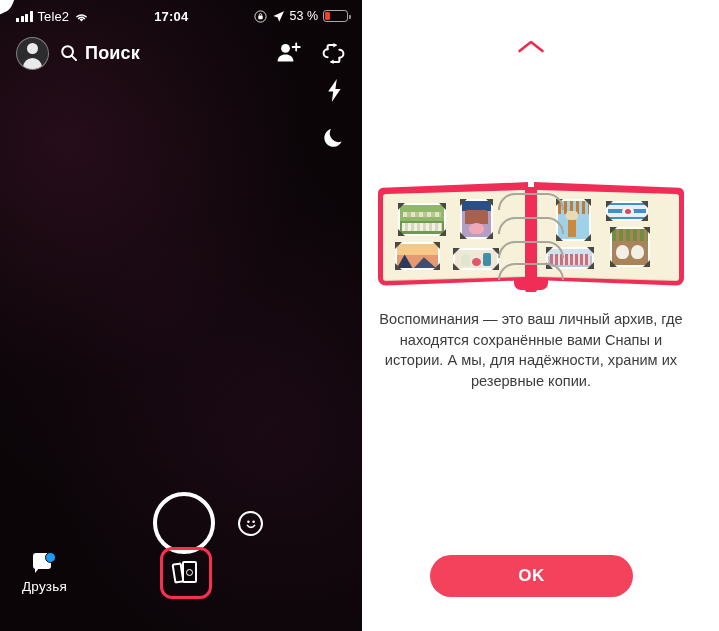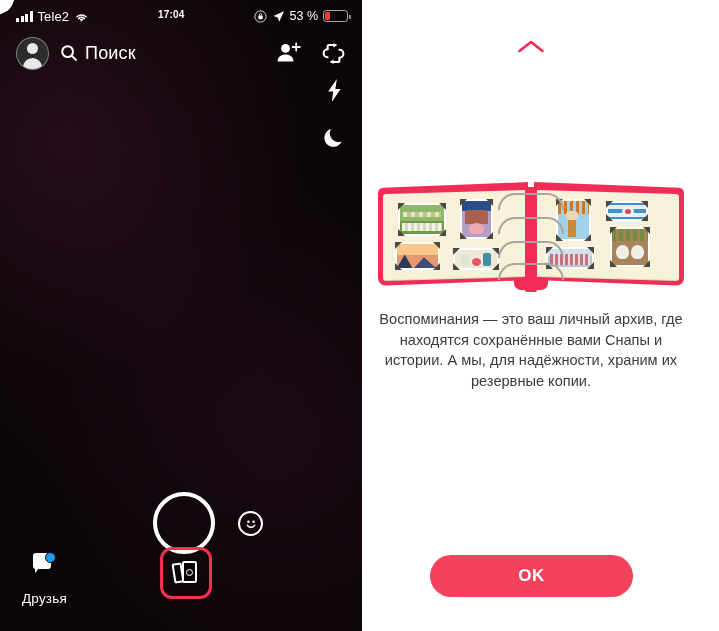--- a/index.html
+++ b/index.html
@@ -18,21 +18,21 @@
           radial-gradient(circle at 45% 50%, rgba(25,8,18,.6), transparent 60%);
         pointer-events:none;}
   
   .corner-mask{position:absolute;background:#fff;width:26px;height:26px;z-index:60;pointer-events:none;}
   .cm-tl{left:-13px;top:-13px;border-radius:50%;box-shadow:-6px -6px 0 8px #fff;}
 
   
   .statusbar{position:absolute;left:0;top:9px;width:362px;height:22px;
              display:flex;align-items:flex-start;color:#fff;z-index:10;}
   .sb-left{display:flex;align-items:center;gap:5px;padding-left:16px;}
-  .sb-center{flex:1;text-align:center;font-size:10px;font-weight:600;letter-spacing:.2px;}
+  .sb-center{flex:1;text-align:center;font-size:13px;font-weight:600;letter-spacing:.2px;}
   .sb-right{display:flex;align-items:center;gap:5px;padding-right:14px;font-size:12.5px;font-weight:500;}
   .carrier{font-size:13px;font-weight:500;letter-spacing:.1px;}
   .bars{display:flex;align-items:flex-end;gap:1.5px;height:11px;}
   .bars i{display:block;width:3px;background:#fff;border-radius:.5px;}
   .bars i:nth-child(1){height:4px}.bars i:nth-child(2){height:6px}
   .bars i:nth-child(3){height:8.5px}.bars i:nth-child(4){height:11px}
   .batt{width:25px;height:12px;border:1.3px solid rgba(255,255,255,.65);
         border-radius:3.2px;position:relative;box-sizing:border-box;padding:1.3px;}
   .batt::after{content:"";position:absolute;right:-3.5px;top:3.5px;width:2px;height:4px;
         background:rgba(255,255,255,.55);border-radius:0 1px 1px 0;}
@@ -40,40 +40,40 @@
 
   
   .topbar{position:absolute;left:0;top:33px;width:362px;height:40px;
           display:flex;align-items:center;z-index:10;}
   .avatar{width:31px;height:31px;border-radius:50%;background:#2c2c2e;
           margin-left:16px;border:1.2px solid rgba(255,255,255,.4);
           display:flex;align-items:flex-end;justify-content:center;overflow:hidden;position:relative;}
   .avatar .head{position:absolute;top:5px;width:11px;height:11px;border-radius:50%;background:#e9e9ea;}
   .avatar .body{position:absolute;bottom:0px;width:19px;height:11px;border-radius:10px 10px 0 0;background:#e9e9ea;}
   .searchwrap{display:flex;align-items:center;gap:7px;margin-left:11px;}
-  .search-label{color:#fff;font-size:18px;font-weight:400;letter-spacing:.2px;}
+  .search-label{color:#fff;font-size:18px;font-weight:700;letter-spacing:.2px;}
   .topbar-right{margin-left:auto;display:flex;align-items:center;gap:21px;padding-right:17px;}
 
   
   .sideicons{position:absolute;right:17px;top:78px;display:flex;flex-direction:column;
              align-items:center;gap:23px;z-index:10;}
 
   
   .shutter{position:absolute;left:153px;top:492px;width:62px;height:62px;border-radius:50%;
            border:4.2px solid #fff;box-sizing:border-box;z-index:10;}
   .smiley{position:absolute;left:238px;top:511px;width:25px;height:25px;border-radius:50%;
           border:2px solid #fff;box-sizing:border-box;z-index:10;
           display:flex;align-items:center;justify-content:center;}
 
   
   .bottomnav{position:absolute;left:0;bottom:18px;width:362px;height:66px;z-index:10;}
   .nav-item{position:absolute;display:flex;flex-direction:column;align-items:center;gap:5px;}
   .nav-friends{left:22px;top:6px;}
   .nav-discover{right:20px;top:6px;}
-  .nav-label{color:#fff;font-size:13.5px;font-weight:500;letter-spacing:.2px;margin-top:12px;}
+  .nav-label{color:#fff;font-size:13.5px;font-weight:500;letter-spacing:.2px;}
   .chatbubble{position:relative;width:23px;height:21px;}
   .chatbubble .bub{position:absolute;left:0;top:0;width:18px;height:16px;background:#fff;border-radius:3px;}
   .chatbubble .tail{position:absolute;left:2px;top:14px;width:0;height:0;
         border-left:5px solid #fff;border-bottom:6px solid transparent;}
   .chatbubble .dot{position:absolute;right:0;top:-1px;width:9px;height:9px;border-radius:50%;
         background:#1d9bf0;border:1.5px solid #0b0508;box-sizing:content-box;}
   .discicon{display:flex;gap:3px;align-items:flex-start;}
   .discicon span{display:block;background:#fff;border-radius:2px;}
   .discicon .a{width:9px;height:22px;}
   .discicon .b{width:9px;height:17px;margin-top:2px;}

